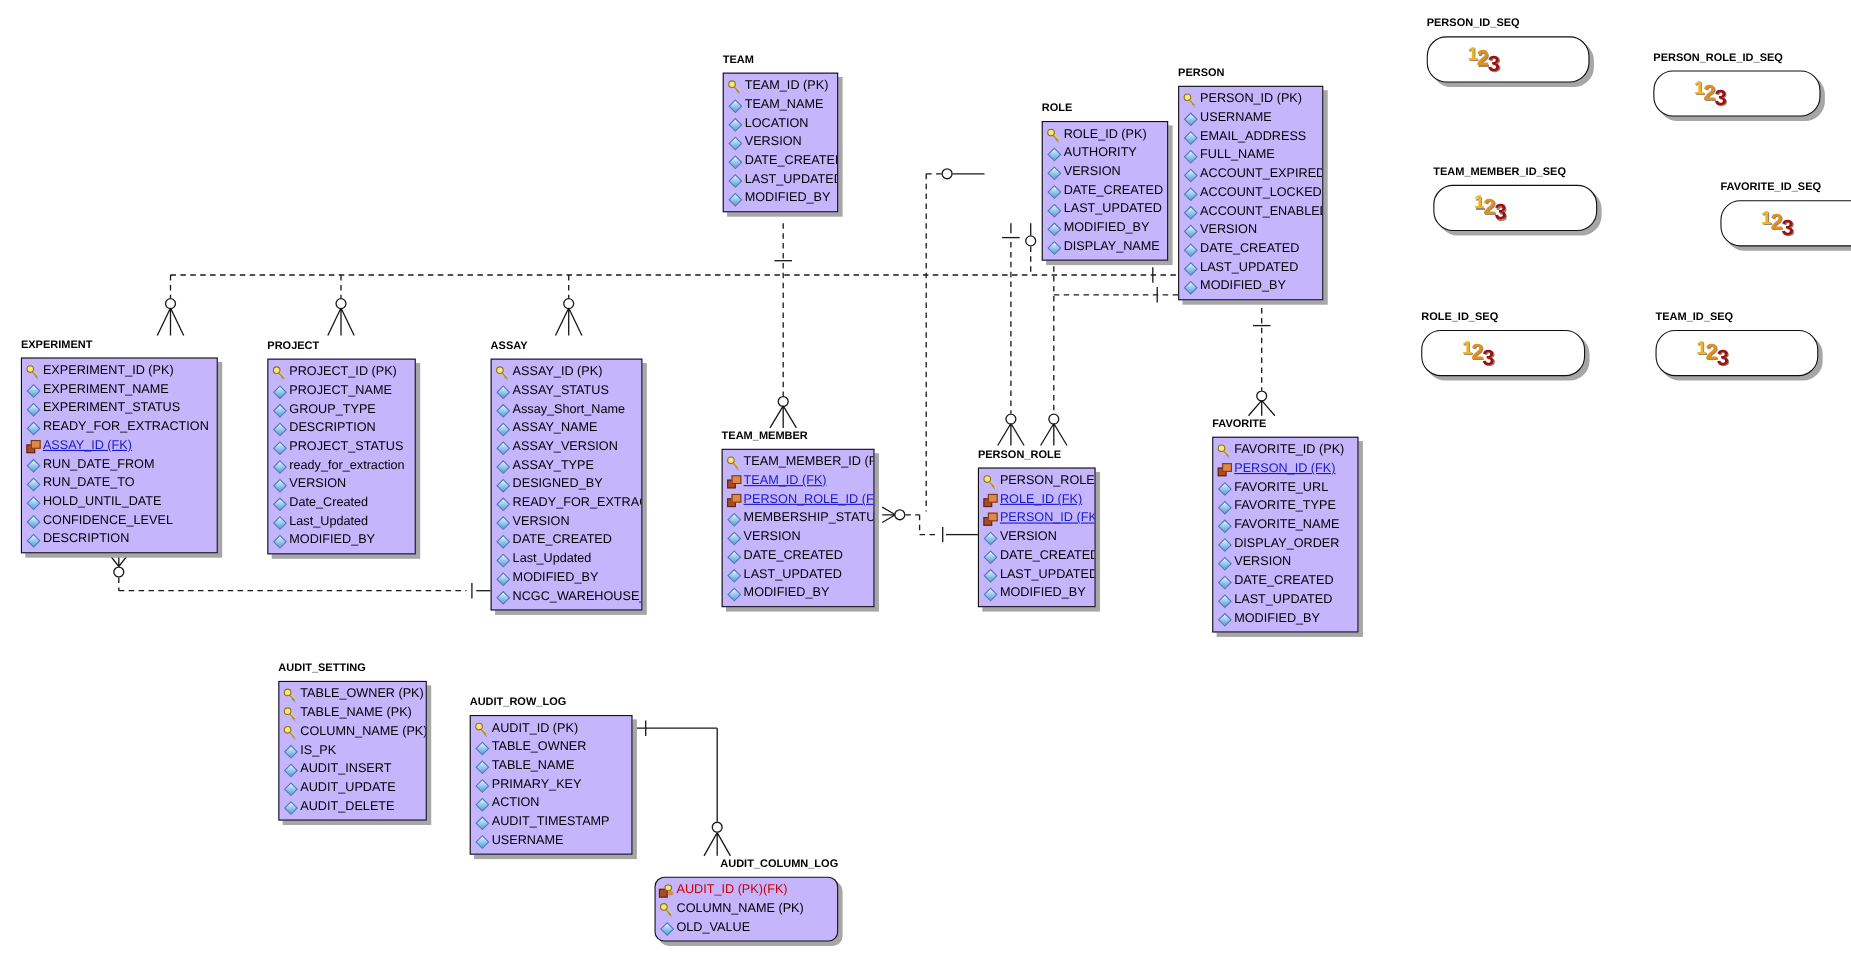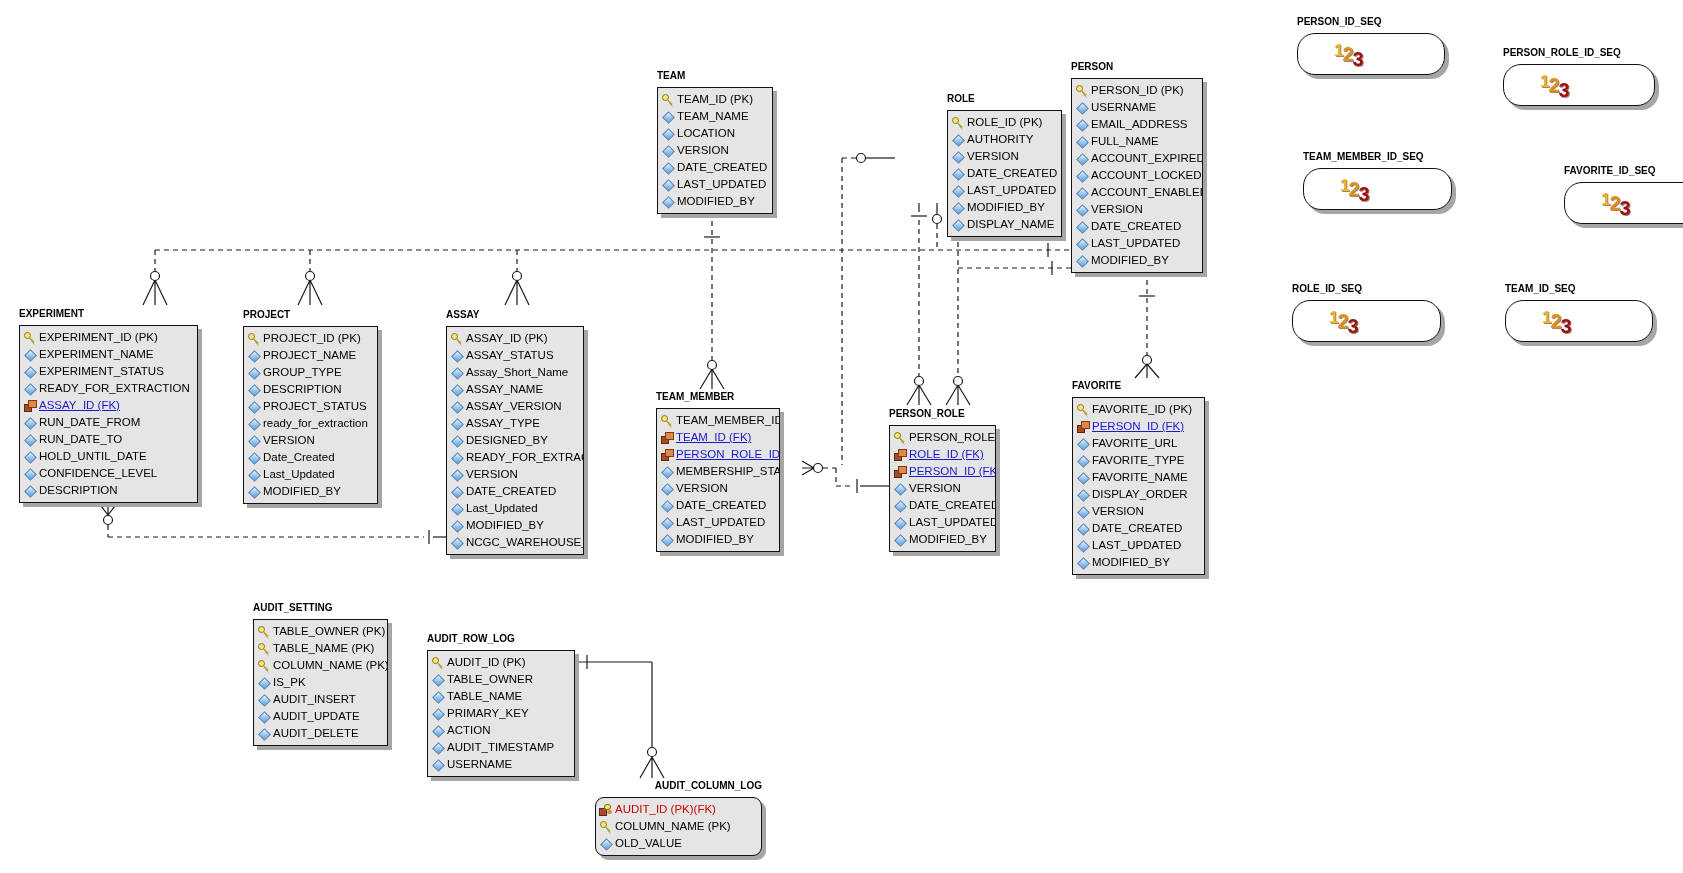--- a/index.html
+++ b/index.html
@@ -19,21 +19,21 @@
   #wires path{stroke:var(--line-color);fill:none;stroke-width:1.2px;}
   #wires circle{stroke:var(--line-color);fill:#fff;stroke-width:1.2px;}
   #wires .dash{stroke-dasharray:5 4;}
   #entities,#sequences{position:absolute;left:0;top:0;z-index:2;}
   .entity{position:absolute;}
   .etitle{
     font-size:10px;font-weight:bold;color:#000;height:14px;line-height:14px;
     margin-bottom:4px;white-space:nowrap;
   }
   .ebox{
-    background:#e5e5e5;border:1.5px solid #111;box-shadow:4px 4px 0 0 #a6a6a6;
+    background:#c4b5fd;border:1.5px solid #111;box-shadow:4px 4px 0 0 #a6a6a6;
     padding:3px 0;overflow:hidden;
   }
   .entity.rounded .ebox{border-radius:9px;}
   .row{
     display:flex;align-items:center;height:17px;line-height:17px;
     white-space:nowrap;overflow:hidden;padding-left:3px;
   }
   .lbl{font-size:11.5px;color:#000;}
   .lbl-fk{color:var(--foreign-key-text);text-decoration:underline;}
   .lbl-keyfk{color:var(--primary-foreign-key-text);}
@@ -158,21 +158,21 @@
     </g>
     <g>
       <path d="M575,662 H652 M652,662 V747"></path>
       <path d="M587,655 V669"></path>
       <circle cx="652" cy="752" r="4.5"></circle>
       <path d="M652,757 L640,778 M652,757 V778 M652,757 L664,778"></path>
     </g>
   </svg>
 
   <div id="entities">
-      <div class="entity" style="left: 657px; top: 69px; width: 116px;">
+      <div class="entity" style="left: 657px; top: 48px; width: 105px;">
         <div class="etitle">TEAM</div>
         <div class="ebox">
           <div class="row">
             <span class="ic ic-key"></span>
             <span class="lbl">TEAM_ID (PK)</span>
           </div>
           <div class="row">
             <span class="ic ic-diamond"></span>
             <span class="lbl">TEAM_NAME</span>
           </div>
@@ -420,21 +420,21 @@
           <div class="row">
             <span class="ic ic-diamond"></span>
             <span class="lbl">MODIFIED_BY</span>
           </div>
           <div class="row">
             <span class="ic ic-diamond"></span>
             <span class="lbl">NCGC_WAREHOUSE_ID</span>
           </div>
         </div>
       </div>
-      <div class="entity" style="left: 656px; top: 390px; width: 124px;">
+      <div class="entity" style="left: 656px; top: 390px; width: 139px;">
         <div class="etitle">TEAM_MEMBER</div>
         <div class="ebox">
           <div class="row">
             <span class="ic ic-key"></span>
             <span class="lbl">TEAM_MEMBER_ID (PK)</span>
           </div>
           <div class="row">
             <span class="ic ic-fk"></span>
             <span class="lbl lbl-fk">TEAM_ID (FK)</span>
           </div>
@@ -490,21 +490,21 @@
           <div class="row">
             <span class="ic ic-diamond"></span>
             <span class="lbl">LAST_UPDATED</span>
           </div>
           <div class="row">
             <span class="ic ic-diamond"></span>
             <span class="lbl">MODIFIED_BY</span>
           </div>
         </div>
       </div>
-      <div class="entity" style="left: 1048px; top: 379px; width: 133px; padding-left: 24px;">
+      <div class="entity" style="left: 1078px; top: 379px; width: 133px; padding-left: 24px;">
         <div class="etitle">FAVORITE</div>
         <div class="ebox">
           <div class="row">
             <span class="ic ic-key"></span>
             <span class="lbl">FAVORITE_ID (PK)</span>
           </div>
           <div class="row">
             <span class="ic ic-fk"></span>
             <span class="lbl lbl-fk">PERSON_ID (FK)</span>
           </div>

